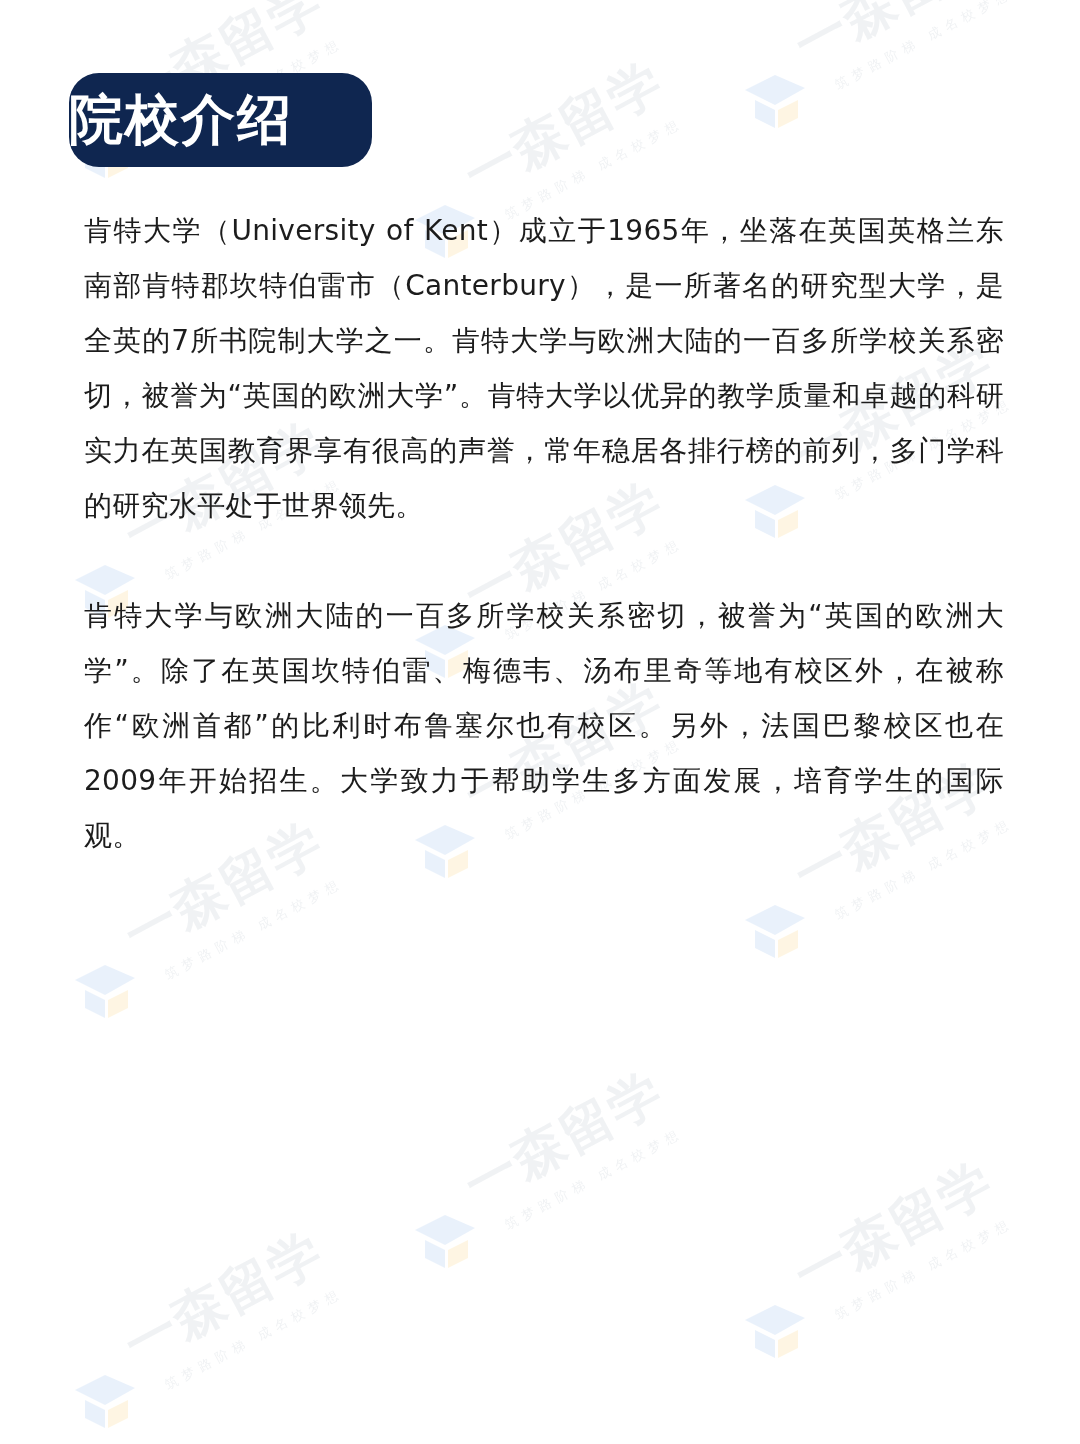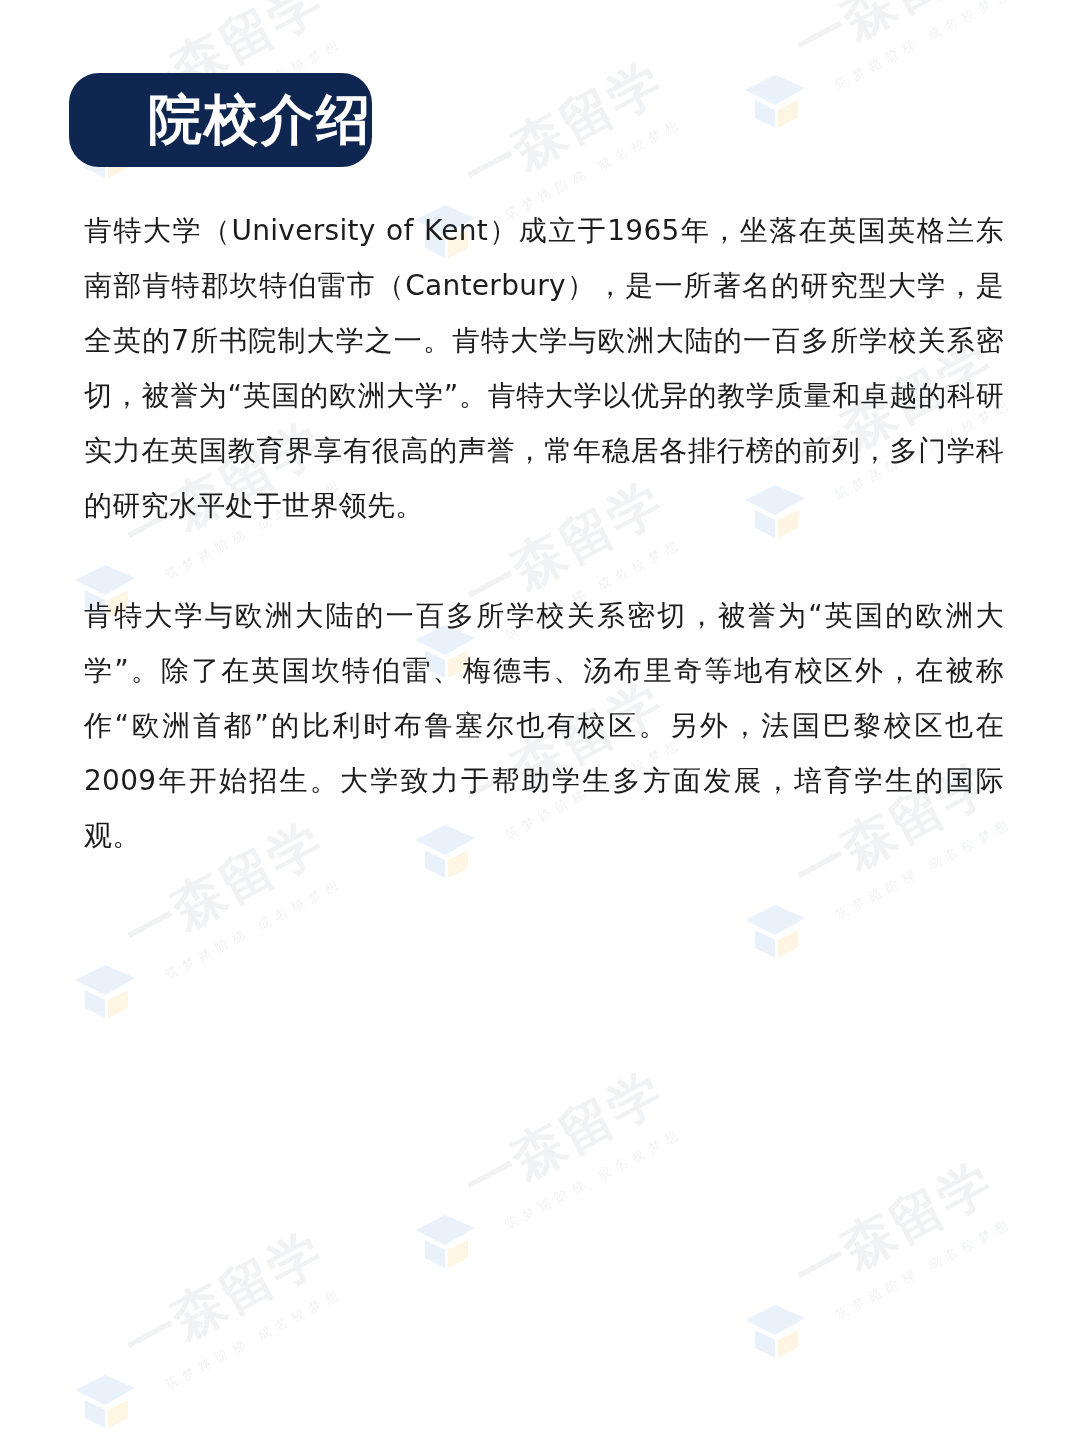--- a/index.html
+++ b/index.html
@@ -24,21 +24,21 @@
   }
   .wm .slogan {
     position: absolute; left: 110px; top: 86px;
     font-size: 13px; color: rgba(150,160,175,0.14);
     transform: rotate(-28deg); transform-origin: left bottom;
     white-space: nowrap; letter-spacing: 6px;
   }
   .header-pill {
     position: absolute; left: 69px; top: 73px; width: 303px; height: 94px;
     background: #0f2650; border-radius: 30px; z-index: 2;
-    display: flex; align-items: center; justify-content: flex-end;
+    display: flex; align-items: center; justify-content: flex-start;
   }
   .header-pill span {
     color: #ffffff; font-weight: bold; font-size: 54px; letter-spacing: 2px;
     font-family: "DejaVu Sans", sans-serif;
   }
   .content {
     position: absolute; left: 84px; top: 203px; width: 920px; z-index: 2;
   }
   .para {
     margin: 0 0 55px 0;

